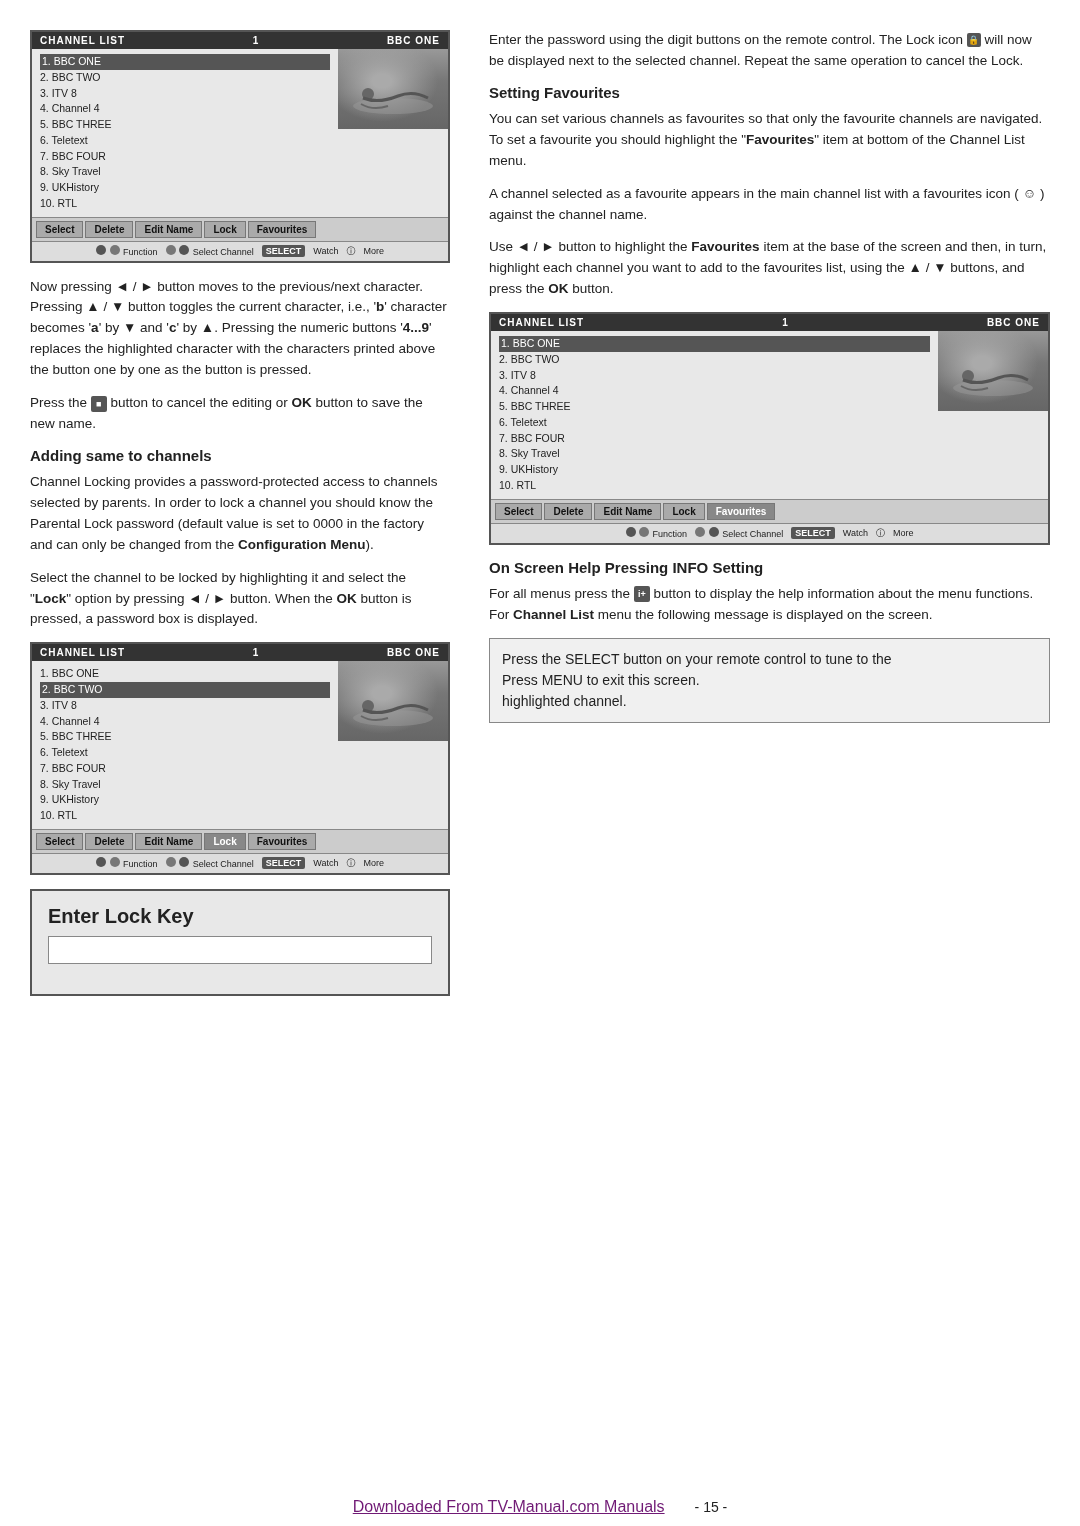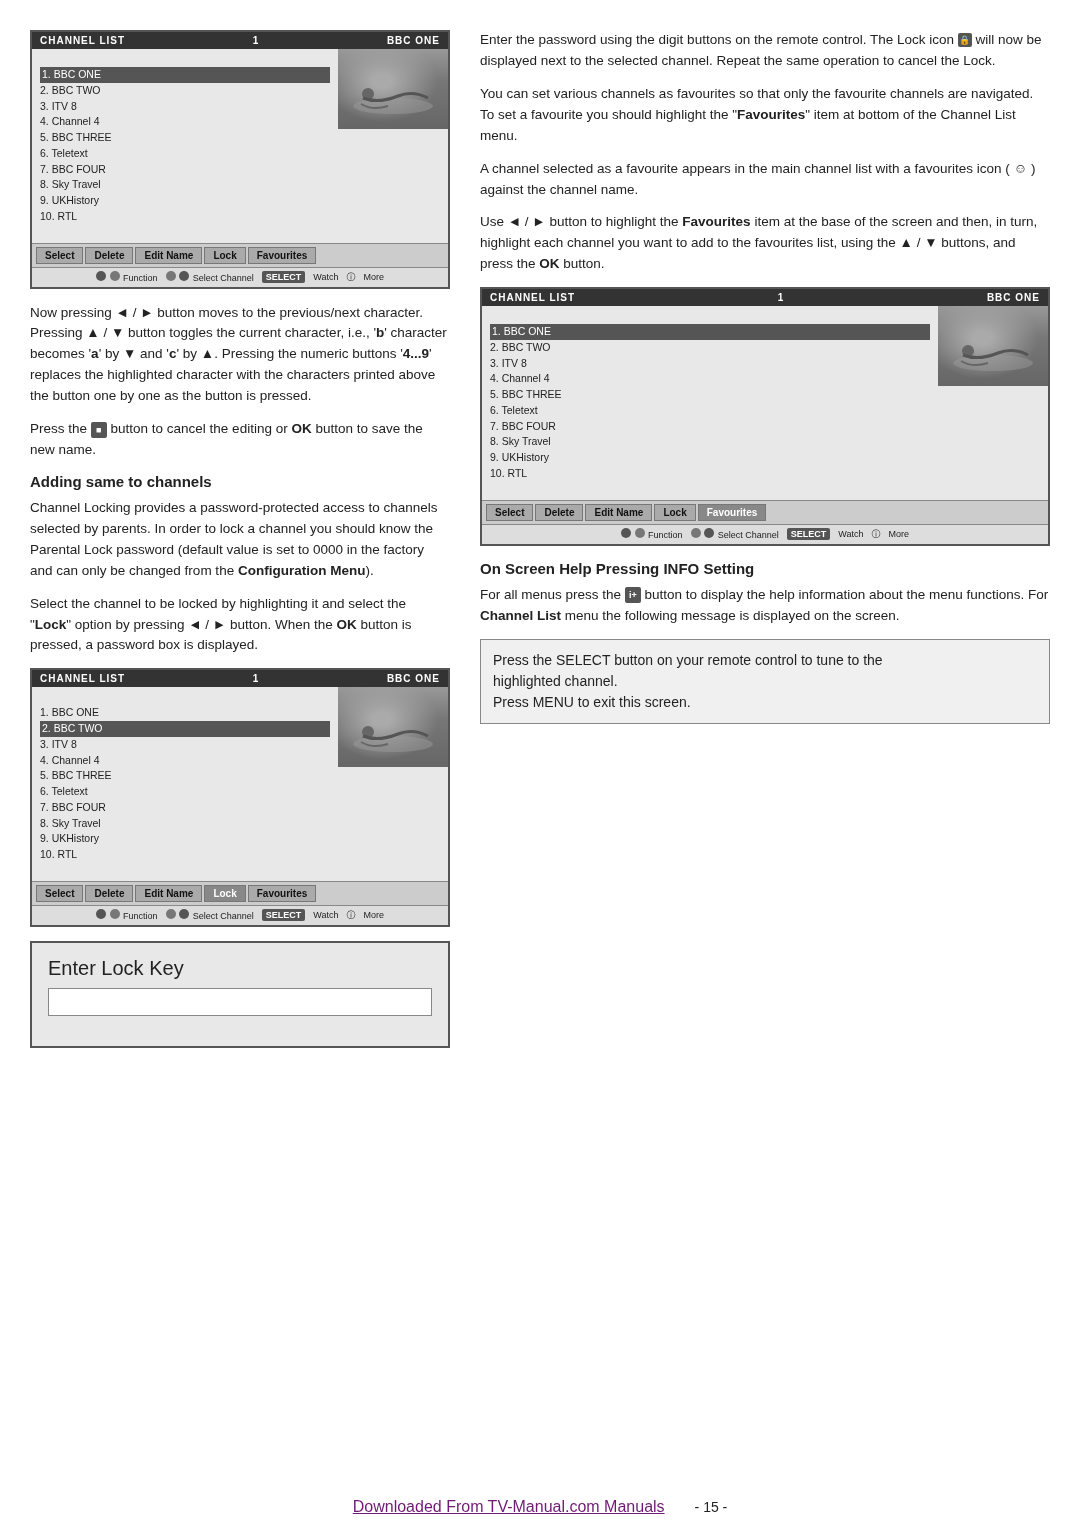--- a/index.html
+++ b/index.html
@@ -10,21 +10,21 @@
       font-family: Arial, sans-serif;
       font-size: 14px;
       color: #222;
       position: relative;
     }
 
     .page {
       display: flex;
       flex-direction: row;
       padding: 30px 30px 50px 30px;
-      gap: 30px;
+      gap: 39px;
     }
 
     .left-col {
       width: 420px;
       flex-shrink: 0;
     }
 
     .right-col {
       flex: 1;
     }
@@ -48,21 +48,21 @@
       letter-spacing: 1px;
     }
 
     .channel-box-body {
       display: flex;
       flex-direction: row;
     }
 
     .channel-list-left {
       flex: 1;
-      padding: 18px 8px;
+      padding: 5px 8px;
       font-size: 10.5px;
       line-height: 1.5;
     }
 
     .channel-thumb {
       width: 110px;
       height: 80px;
       background: linear-gradient(135deg, #888 0%, #bbb 30%, #777 60%, #999 100%);
       position: relative;
       overflow: hidden;
@@ -133,21 +133,21 @@
     
     .lock-key-box {
       border: 2px solid #555;
       background: #e8e8e8;
       margin-top: 10px;
       padding: 14px 16px 30px 16px;
     }
 
     .lock-key-title {
       font-size: 20px;
-      font-weight: normal;
+      font-weight: bold;
       color: #222;
       margin-bottom: 8px;
     }
 
     .lock-key-input {
       width: 100%;
       height: 28px;
       background: #fff;
       border: 1px solid #888;
     }
@@ -379,20 +379,21 @@
       <div class="lock-key-input"></div>
     </div>
   </div>
 
   <div class="right-col">
 
     <p class="body-text">
       Enter the password using the digit buttons on the remote control. The Lock icon <span class="icon-lock">🔒</span> will now be displayed next to the selected channel. Repeat the same operation to cancel the Lock.
     </p>
 
+    <p class="section-title">Setting Favourites</p>
 
     <p class="body-text">
       You can set various channels as favourites so that only the favourite channels are navigated. To set a favourite you should highlight the "<b>Favourites</b>" item at bottom of the Channel List menu.
     </p>
     <p class="body-text">
       A channel selected as a favourite appears in the main channel list with a favourites icon (&nbsp;☺&nbsp;) against the channel name.
     </p>
     <p class="body-text">
       Use ◄ / ► button to highlight the <b>Favourites</b> item at the base of the screen and then, in turn, highlight each channel you want to add to the favourites list, using the ▲ / ▼ buttons, and press the <b>OK</b> button.
     </p>
@@ -451,22 +452,22 @@
       </div>
     </div>
 
     <p class="section-title">On Screen Help Pressing INFO Setting</p>
     <p class="body-text">
       For all menus press the <span class="icon-info">i+</span> button to display the help information about the menu functions. For <b>Channel List</b> menu the following message is displayed on the screen.
     </p>
 
     <div class="info-box">
       <div>Press the SELECT button on your remote control to tune to the</div>
+      <div>Press MENU to exit this screen.</div>
       <div>highlighted channel.</div>
-      <div>Press MENU to exit this screen.</div>
     </div>
   </div>
 </div>
 
 <div class="page-footer">
   <a class="footer-link">Downloaded From TV-Manual.com Manuals</a>
   <span class="page-number">- 15 -</span>
 </div>
 
 </body></html>

